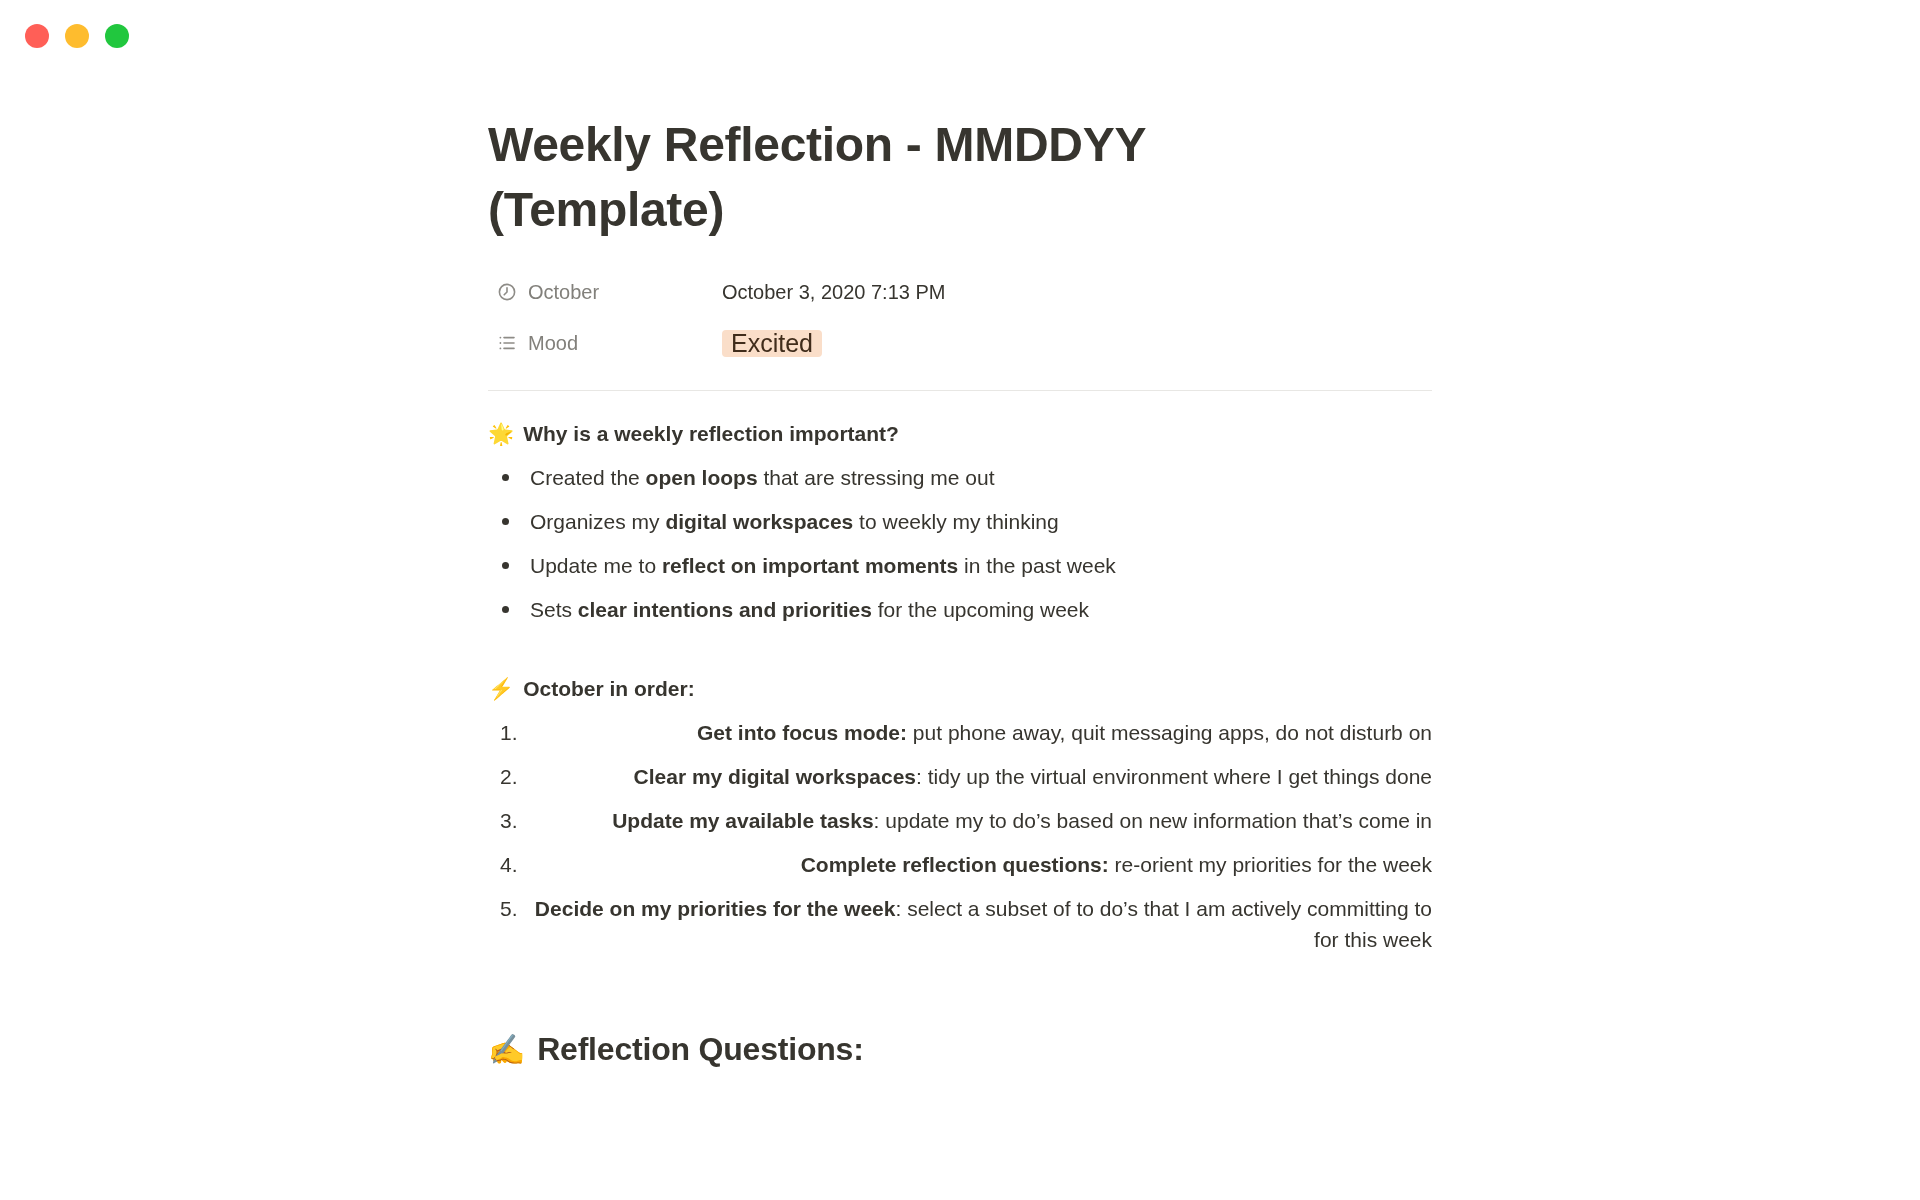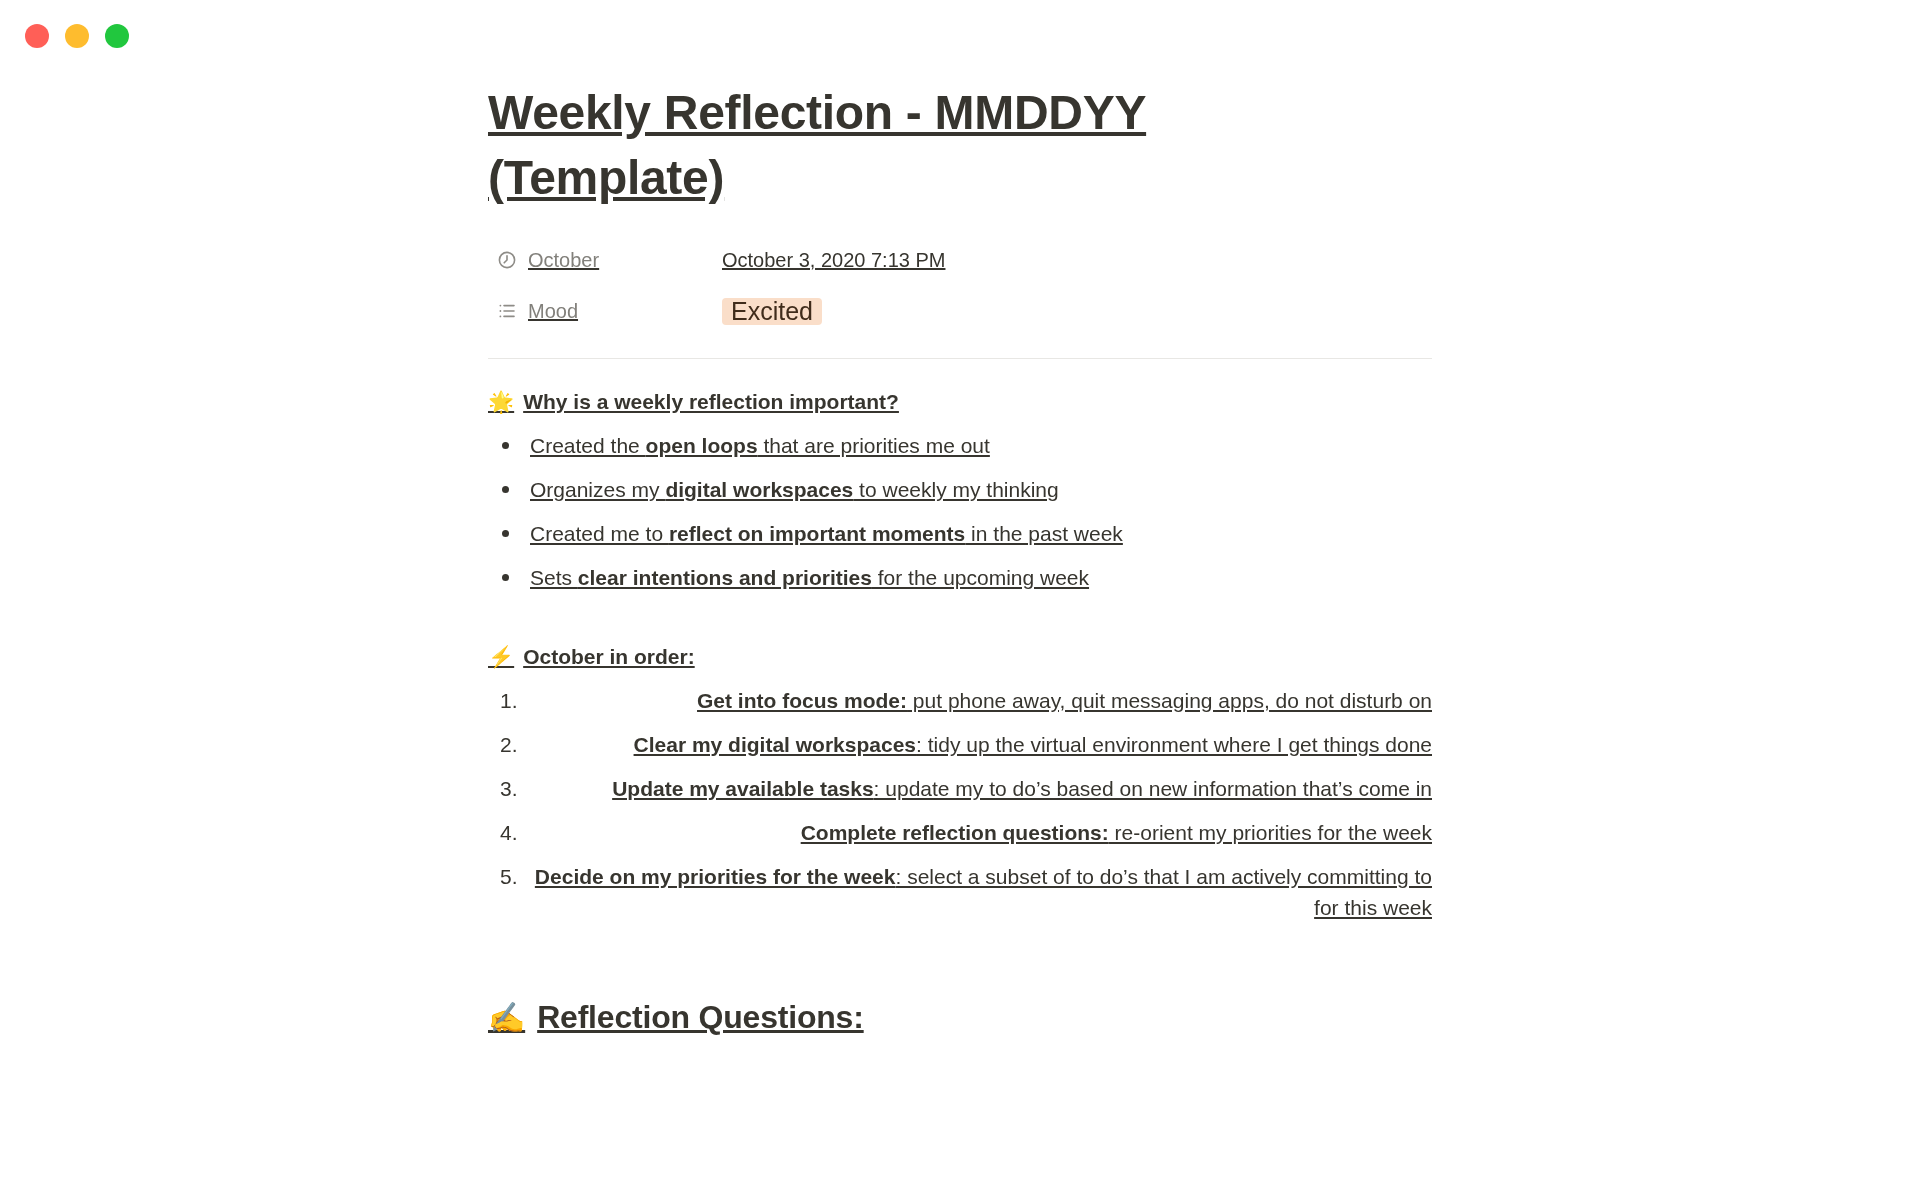--- a/index.html
+++ b/index.html
@@ -26,22 +26,21 @@
     display: flex; gap: 16px;
   }
   .light { width: 24px; height: 24px; border-radius: 50%; }
   .light.red    { background: var(--traffic-red); }
   .light.yellow { background: var(--traffic-yellow); }
   .light.green  { background: var(--traffic-green); }
 
   .page {
     width: 944px;
     margin: 0 auto;
-    padding-top: 80px;
-    text-decoration: underline;
+    padding-top: 112px;
   }
   .page-title {
     font-size: 48px;
     font-weight: 700;
     line-height: 65px;
     letter-spacing: -0.3px;
     margin: 0 0 30px 0;
     max-width: 860px;
   }
 
@@ -179,23 +178,23 @@
   </div>
 
   <hr class="divider">
 
   <div class="section-header">
     <span class="emoji">🌟</span>
     <span class="header-text">Why is a weekly reflection important?</span>
   </div>
 
   <ul class="bullets">
-      <li><span>Created the </span><span class="b">open loops</span><span> that are priorities me out</span></li>
+      <li><span>Created the </span><span class="b">open loops</span><span> that are stressing me out</span></li>
       <li><span>Organizes my </span><span class="b">digital workspaces</span><span> to weekly my thinking</span></li>
-      <li><span>Created me to </span><span class="b">reflect on important moments</span><span> in the past week</span></li>
+      <li><span>Update me to </span><span class="b">reflect on important moments</span><span> in the past week</span></li>
       <li><span>Sets </span><span class="b">clear intentions and priorities</span><span> for the upcoming week</span></li>
     </ul>
 
   <div class="section-header steps-header">
     <span class="emoji">⚡</span>
     <span class="header-text">October in order:</span>
   </div>
 
   <ol class="steps">
       <li><span class="b">Get into focus mode:</span><span> put phone away, quit messaging apps, do not disturb on</span></li>

